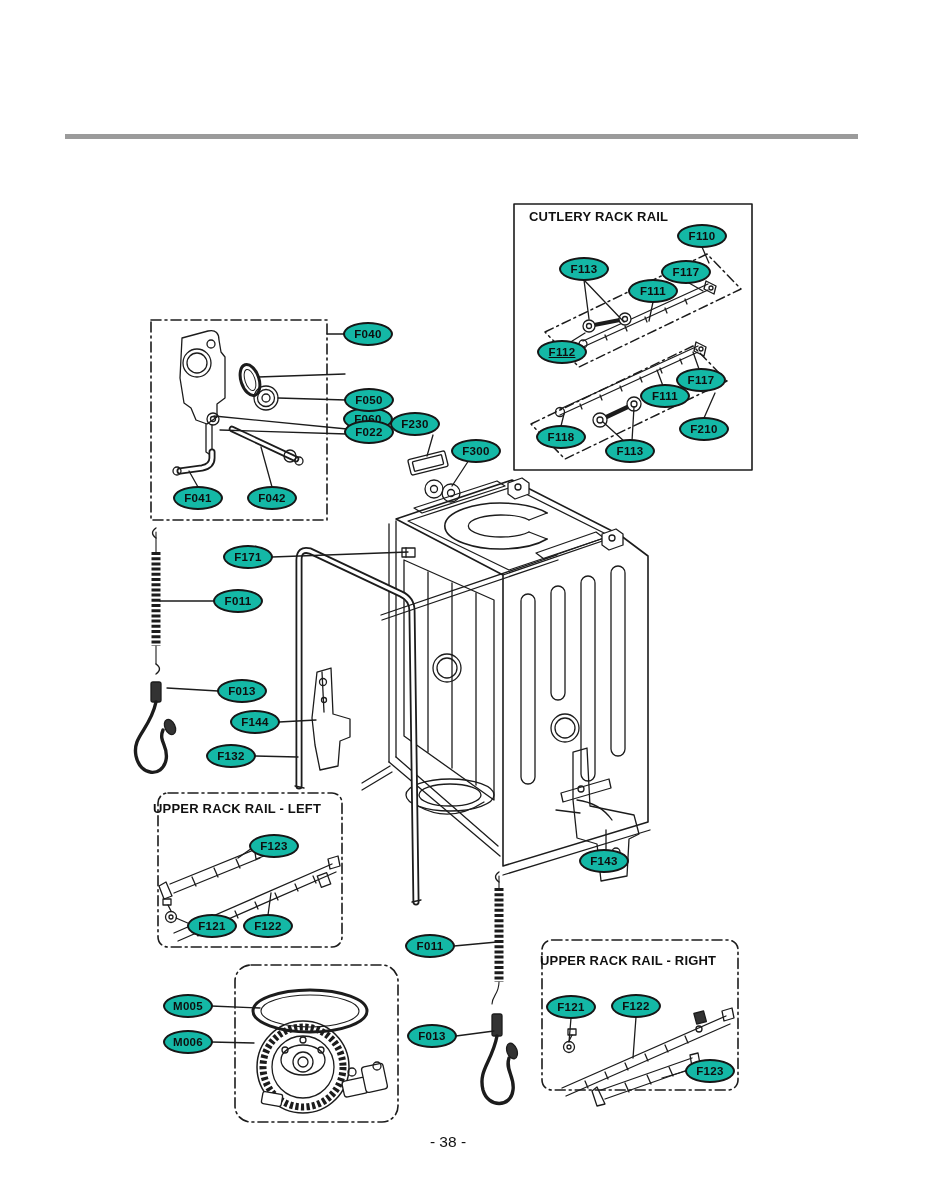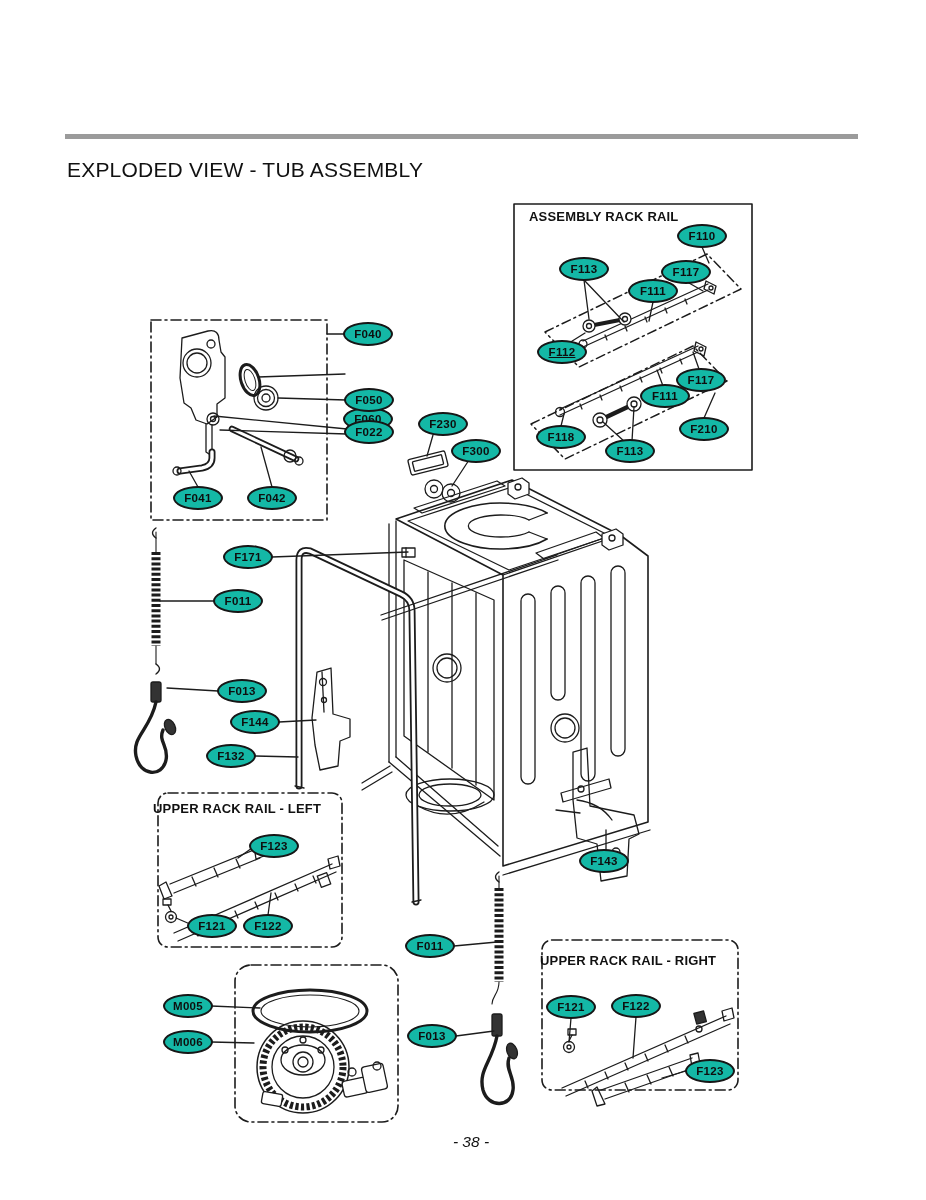--- a/index.html
+++ b/index.html
@@ -6,30 +6,29 @@
   .page{position:relative;width:926px;height:1200px;background:#ffffff;overflow:hidden;
         font-family:"Liberation Sans", sans-serif;color:#1a1a1a;}
   .rule{position:absolute;left:65px;top:134px;width:793px;height:5px;background:#9b9b9b;}
   .title{position:absolute;left:67px;top:158px;font-size:21px;font-weight:400;letter-spacing:.2px;color:#111;}
   svg{position:absolute;left:0;top:0;}
   .co{position:absolute;transform:translate(-50%,-50%);min-width:34px;height:19px;
       border:2px solid #161616;border-radius:50%;background:#14b8a6;
       font-size:11.5px;font-weight:700;line-height:19px;text-align:center;
       padding:1px 6px 0 6px;letter-spacing:.3px;color:#0e0e0e;z-index:5;}
   .boxtitle{position:absolute;font-size:13px;font-weight:700;letter-spacing:.2px;color:#111;z-index:4;}
-  .pagenum{position:absolute;left:471px;top:1133px;transform:translateX(-50%);
-           font-size:15.5px;font-weight:400;color:#111;font-style:italic;}
+  .pagenum{position:absolute;left:448px;top:1133px;transform:translateX(-50%);
+           font-size:15.5px;font-weight:400;color:#111;}
 </style>
 </head>
 <body>
 
 <div class="page">
 
   <div class="rule"></div>
-  <div class="title">EXPLODED VIEW - TUB ASSEMBLY</div>
 
   <svg width="926" height="1200" viewBox="0 0 926 1200" fill="none" stroke="#1c1c1c" stroke-width="1.3" stroke-linecap="round" stroke-linejoin="round">
 
     <g>
       <rect x="514" y="204" width="238" height="266" stroke-width="1.6"></rect>
       <path d="M545,332 L707,254 L741,289 L579,367 Z" stroke-dasharray="9 4 2 4" stroke-width="1.5"></path>
       <path d="M531,424 L693,346 L727,381 L565,459 Z" stroke-dasharray="9 4 2 4" stroke-width="1.5"></path>
 
       <line x1="583" y1="341" x2="708" y2="284"></line>
       <line x1="583" y1="347" x2="708" y2="290"></line>
@@ -321,31 +320,31 @@
       <line x1="190" y1="924" x2="176" y2="918"></line>
       <line x1="268" y1="915" x2="271" y2="893"></line>
       <line x1="571" y1="1018" x2="569" y2="1042"></line>
       <line x1="636" y1="1017" x2="633" y2="1058"></line>
       <line x1="686" y1="1071" x2="662" y2="1078"></line>
       <line x1="211" y1="1006" x2="260" y2="1008"></line>
       <line x1="211" y1="1042" x2="254" y2="1043"></line>
     </g>
   </svg>
 
-  <div class="boxtitle" style="left:529px;top:209px;">ASSEMBLY RACK RAIL</div>
+  <div class="boxtitle" style="left:529px;top:209px;">CUTLERY RACK RAIL</div>
   <div class="boxtitle" style="left:153px;top:801px;">UPPER RACK RAIL - LEFT</div>
   <div class="boxtitle" style="left:540px;top:953px;text-align:right;">UPPER RACK RAIL - RIGHT</div>
 
   <div class="co" style="left:368px;top:334px;">F040</div>
   <div class="co" style="left:368px;top:374px;margin-top:45px;">F060</div>
   <div class="co" style="left:369px;top:400px;">F050</div>
   <div class="co" style="left:369px;top:432px;">F022</div>
   <div class="co" style="left:198px;top:498px;">F041</div>
   <div class="co" style="left:272px;top:498px;">F042</div>
-  <div class="co" style="left:443px;top:424px;">F230</div>
+  <div class="co" style="left:415px;top:424px;">F230</div>
   <div class="co" style="left:476px;top:451px;text-align:center;">F300</div>
   <div class="co" style="left:248px;top:557px;">F171</div>
   <div class="co" style="left:238px;top:601px;">F011</div>
   <div class="co" style="left:242px;top:691px;">F013</div>
   <div class="co" style="left:255px;top:722px;">F144</div>
   <div class="co" style="left:231px;top:756px;">F132</div>
   <div class="co" style="left:604px;top:813px;margin-top:48px;">F143</div>
   <div class="co" style="left:430px;top:946px;">F011</div>
   <div class="co" style="left:432px;top:1036px;">F013</div>
 

